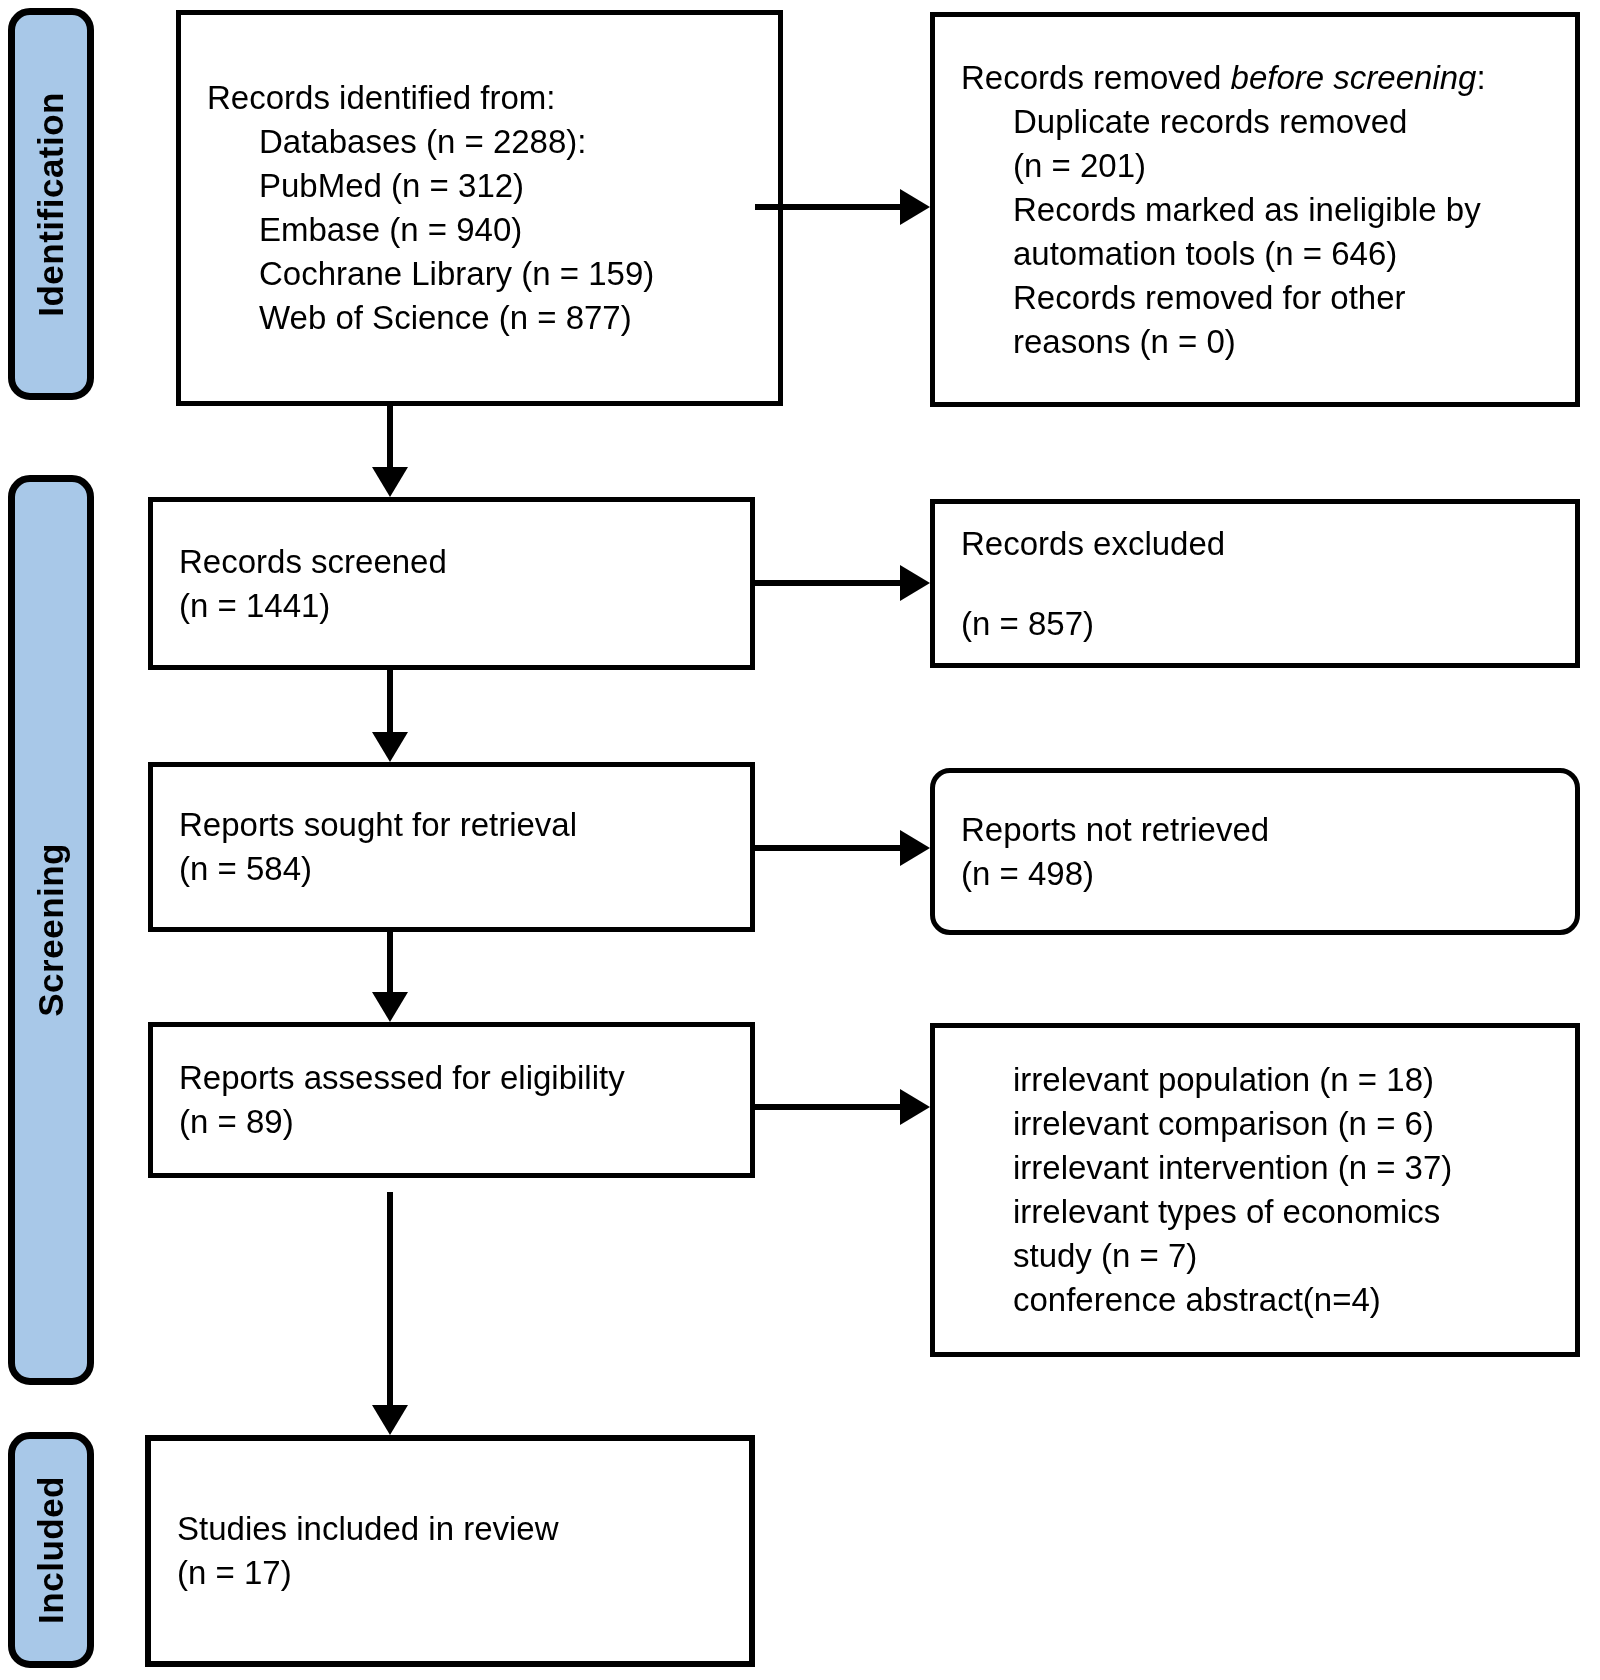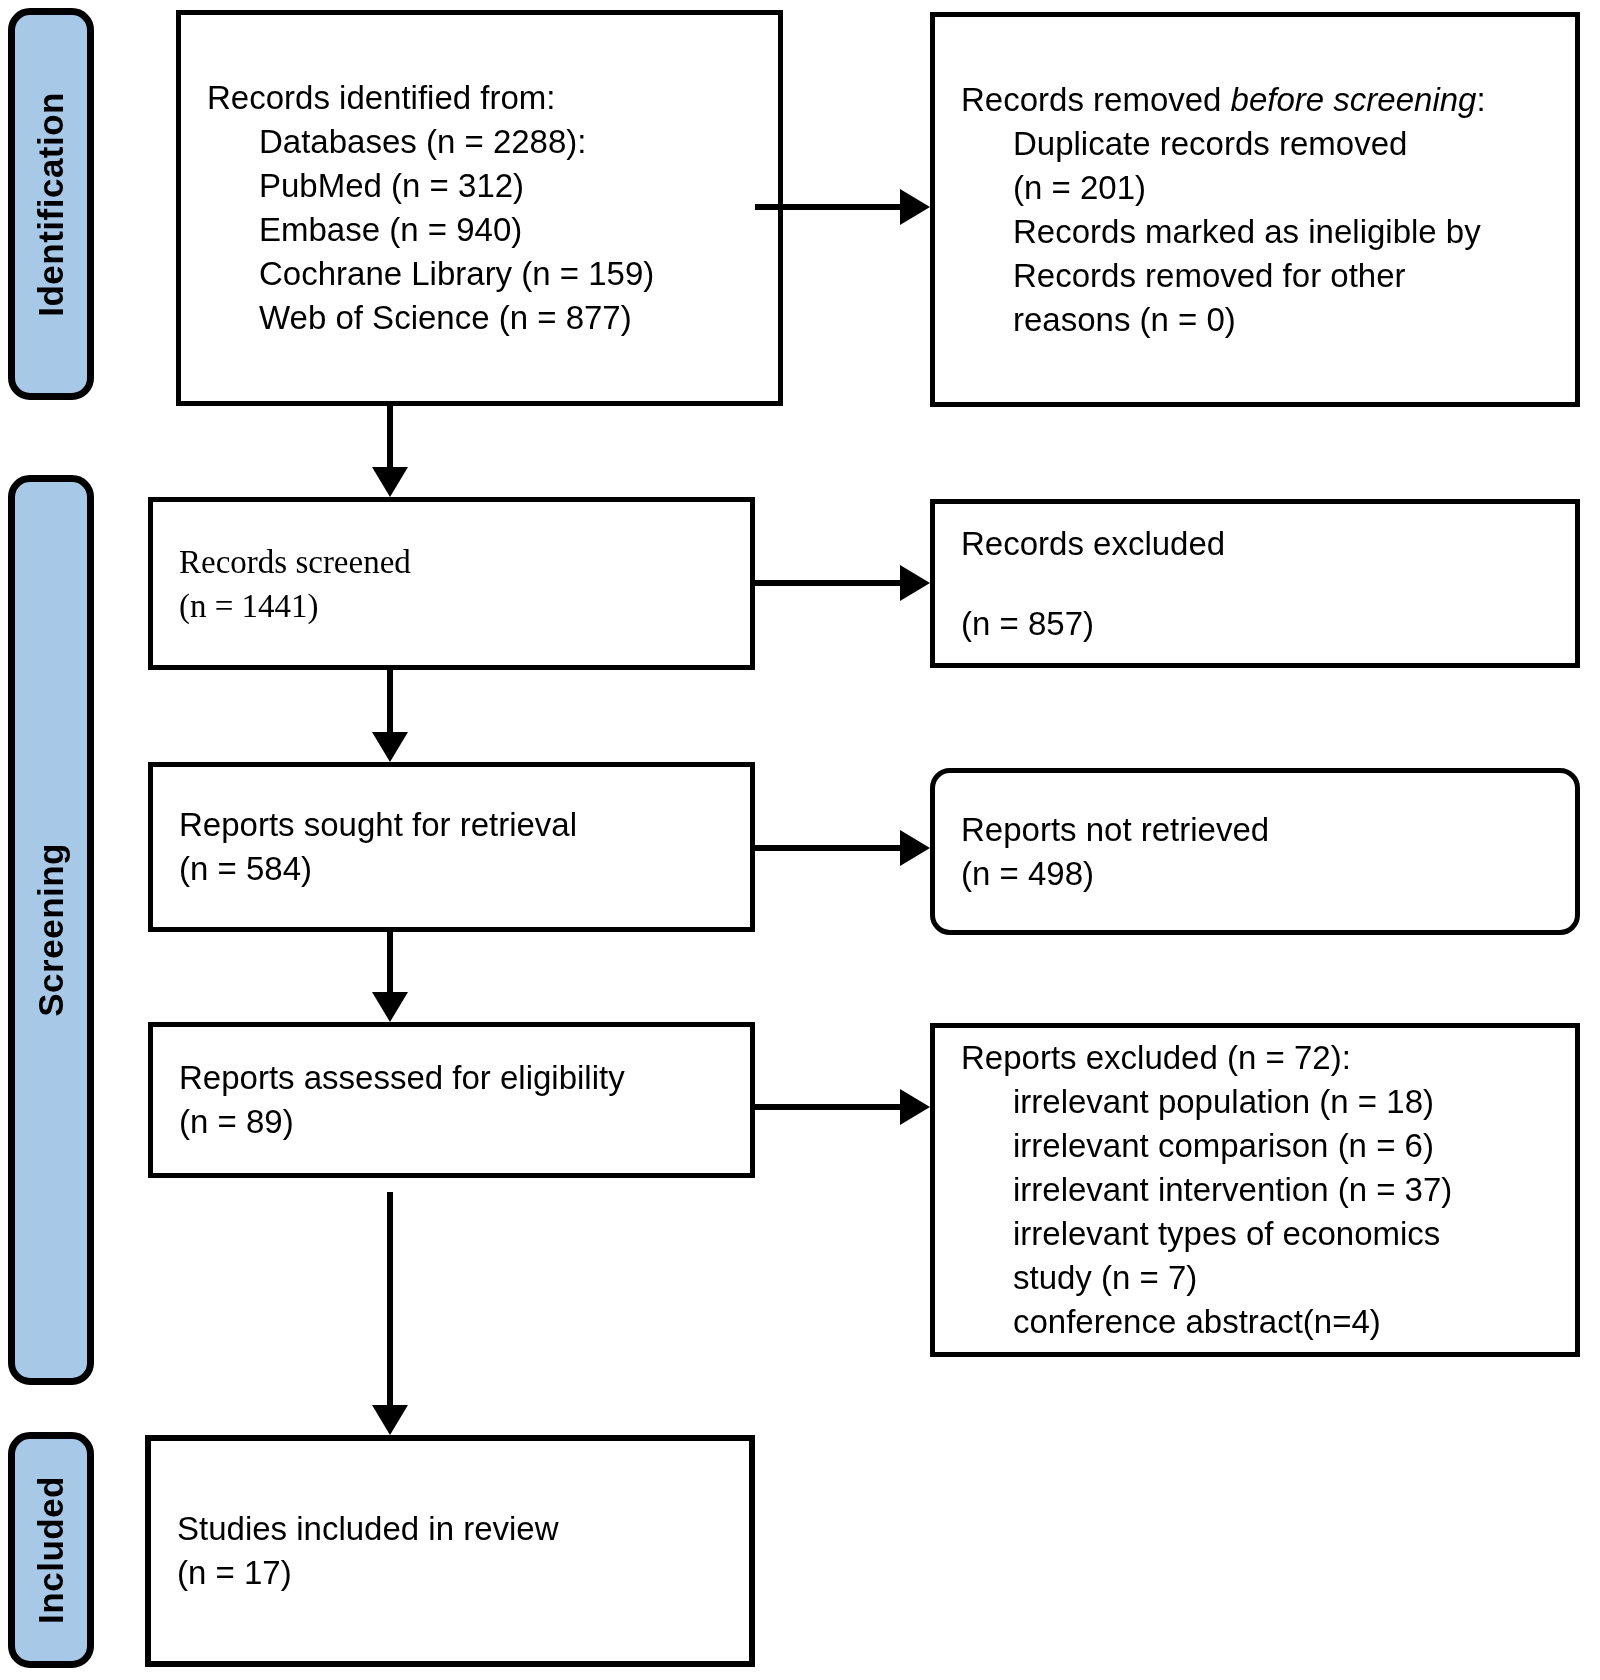--- a/index.html
+++ b/index.html
@@ -104,25 +104,26 @@
     <div class="ln indent">Embase (n = 940)</div>
     <div class="ln indent">Cochrane Library (n = 159)</div>
     <div class="ln indent">Web of Science (n = 877)</div>
   </div>
 
   <div class="fbox" style="left:930px; top:12px; width:650px; height:395px;">
     <div class="ln"><span>Records removed </span><i>before screening</i><span>:</span></div>
     <div class="ln indent">Duplicate records removed</div>
     <div class="ln indent">(n = 201)</div>
     <div class="ln indent">Records marked as ineligible by</div>
+    <div class="ln indent">automation tools (n = 646)</div>
     <div class="ln indent">Records removed for other</div>
     <div class="ln indent">reasons (n = 0)</div>
   </div>
 
-  <div class="fbox" style="left:148px; top:497px; width:607px; height:173px;font-family:Liberation Serif, serif;">
+  <div class="fbox" style="left:148px; top:497px; width:607px; height:173px;">
     <div class="ln">Records screened</div>
     <div class="ln">(n = 1441)</div>
   </div>
 
   <div class="fbox" style="left:930px; top:499px; width:650px; height:169px;gap:36px;">
     <div class="ln">Records excluded</div>
     <div class="ln">(n = 857)</div>
   </div>
 
   <div class="fbox" style="left:148px; top:762px; width:607px; height:170px;">
@@ -134,21 +135,20 @@
     <div class="ln">Reports not retrieved</div>
     <div class="ln">(n = 498)</div>
   </div>
 
   <div class="fbox" style="left:148px; top:1022px; width:607px; height:156px;">
     <div class="ln">Reports assessed for eligibility</div>
     <div class="ln">(n = 89)</div>
   </div>
 
   <div class="fbox" style="left:930px; top:1023px; width:650px; height:334px;">
-    <div class="ln">Reports excluded (n = 72):</div>
     <div class="ln indent">irrelevant population (n = 18)</div>
     <div class="ln indent">irrelevant comparison (n = 6)</div>
     <div class="ln indent">irrelevant intervention (n = 37)</div>
     <div class="ln indent">irrelevant types of economics</div>
     <div class="ln indent">study (n = 7)</div>
     <div class="ln indent">conference abstract(n=4)</div>
   </div>
 
   <div class="fbox thick" style="left:145px; top:1435px; width:610px; height:232px;">
     <div class="ln">Studies included in review</div>

